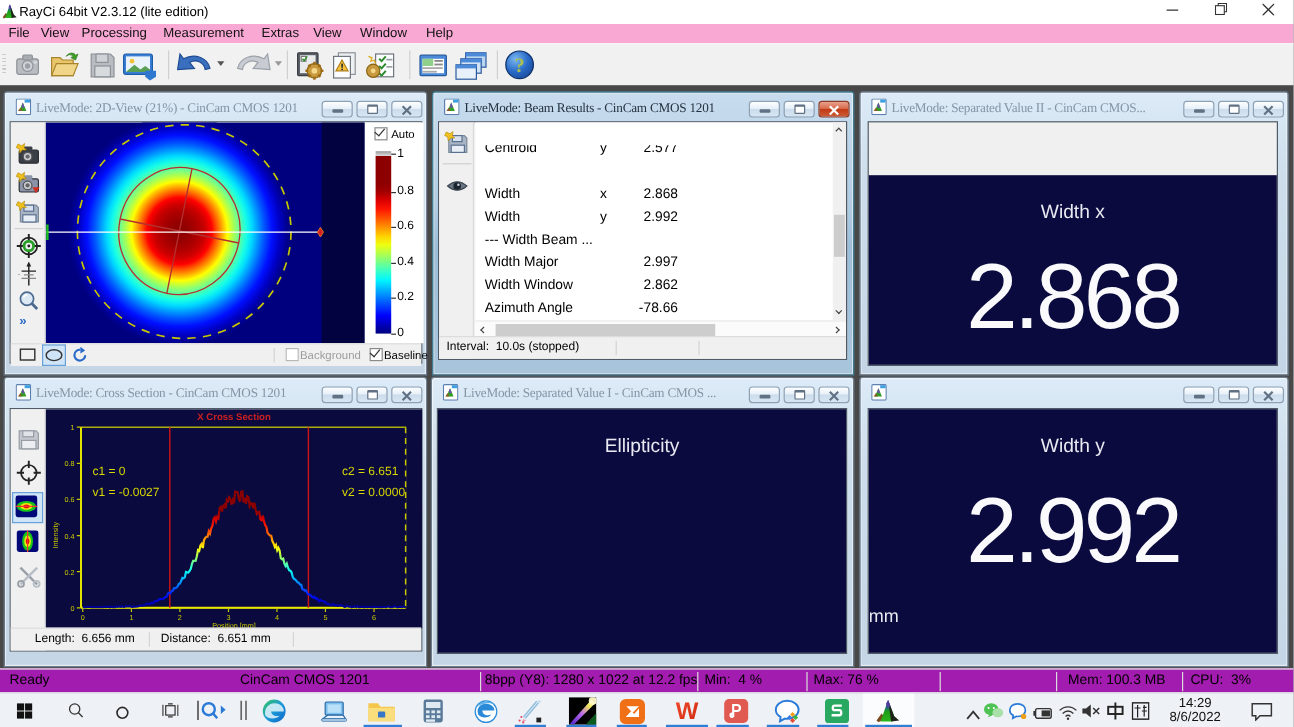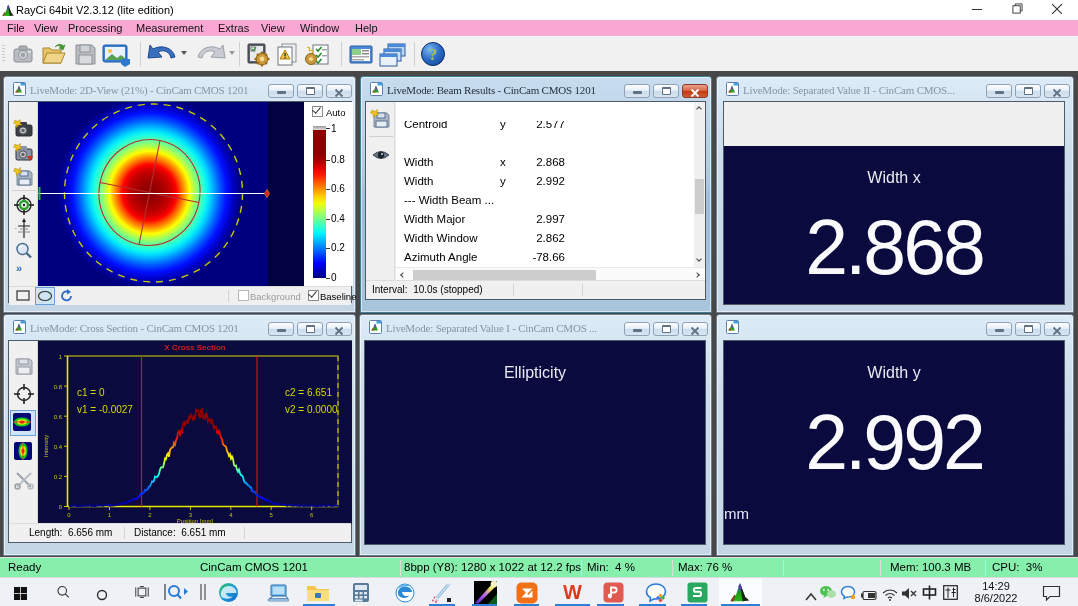--- a/index.html
+++ b/index.html
@@ -42,21 +42,21 @@
 .sb { position:absolute; background:#f0f0f0; }
 .sbthumb { position:absolute; background:#cdcdcd; }
 .chev { position:absolute; width:4px; height:4px; border:solid #444; border-width:0 1.3px 1.3px 0; }
 
 .wstatus { position:absolute; left:0; right:0; bottom:0; background:#f0f0f0; font-size:10px; color:#000; }
 .vsep { position:absolute; top:3px; bottom:3px; width:1px; background:#d4d4d4; }
 
 .cb { position:absolute; width:11px; height:11px; background:#fff; border:1px solid #8a8a8a; }
 .cb.checked:after { content:""; position:absolute; left:1px; top:-2px; width:3.5px; height:7px; border:solid #333; border-width:0 1.8px 1.8px 0; transform:rotate(40deg); }
 
-#statusbar { position:absolute; left:0; top:557px; width:1078px; height:20px; background:#86efac; border-top:1px solid #e3e3e3; font-size:11.5px; color:#000; }
+#statusbar { position:absolute; left:0; top:557px; width:1078px; height:20px; background:#a21caf; border-top:1px solid #e3e3e3; font-size:11.5px; color:#000; }
 #statusbar div { position:absolute; top:3px; }
 #statusbar .sep { position:absolute; top:2px; width:1px; height:16px; background:#dcdcdc; }
 
 #taskbar { position:absolute; left:0; top:577px; width:1078px; height:29px; background:#eef1f5; border-top:1px solid #d8dbe0; }
 .tkicon { position:absolute; top:4px; }
 .underline { position:absolute; top:26px; height:3px; background:#2f7fd6; }
 #clock { position:absolute; left:966px; top:2px; width:60px; text-align:center; font-size:11px; color:#111; line-height:12px; }
 </style></head>
 <body>
 

